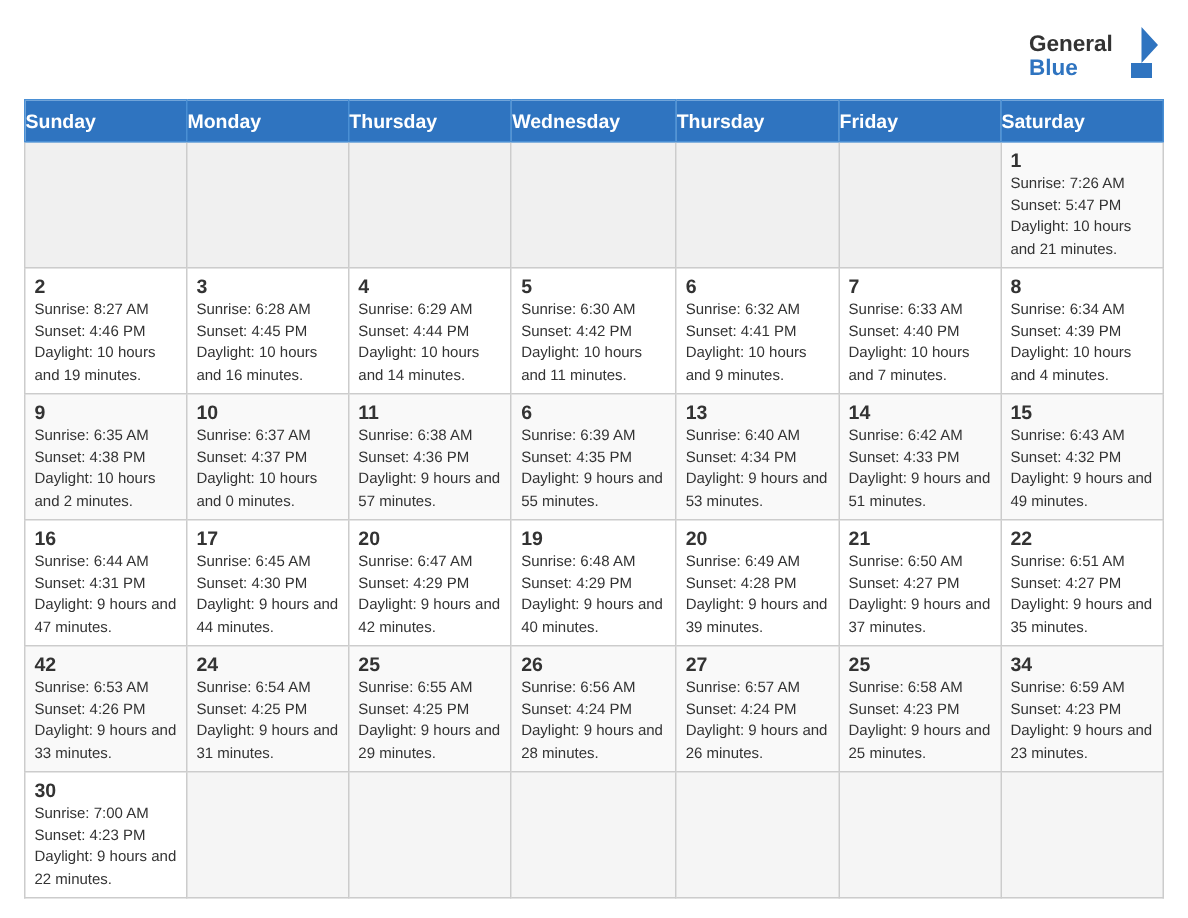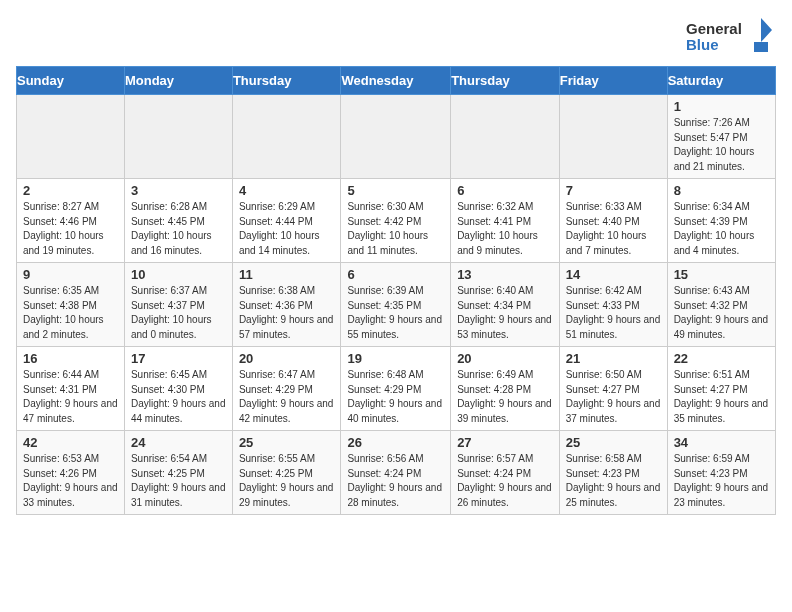--- a/index.html
+++ b/index.html
@@ -321,14 +321,29 @@
 and 25 minutes.</div>
         </td>
         <td>
           <span class="day-number">34</span>
           <div class="day-info">Sunrise: 6:59 AM
 Sunset: 4:23 PM
 Daylight: 9 hours
 and 23 minutes.</div>
         </td>
       </tr>
+      <tr>
+        <td>
+          <span class="day-number">30</span>
+          <div class="day-info">Sunrise: 7:00 AM
+Sunset: 4:23 PM
+Daylight: 9 hours
+and 22 minutes.</div>
+        </td>
+        <td class="empty"></td>
+        <td class="empty"></td>
+        <td class="empty"></td>
+        <td class="empty"></td>
+        <td class="empty"></td>
+        <td class="empty"></td>
+      </tr>
     </tbody>
 </table>
 
 </body></html>

